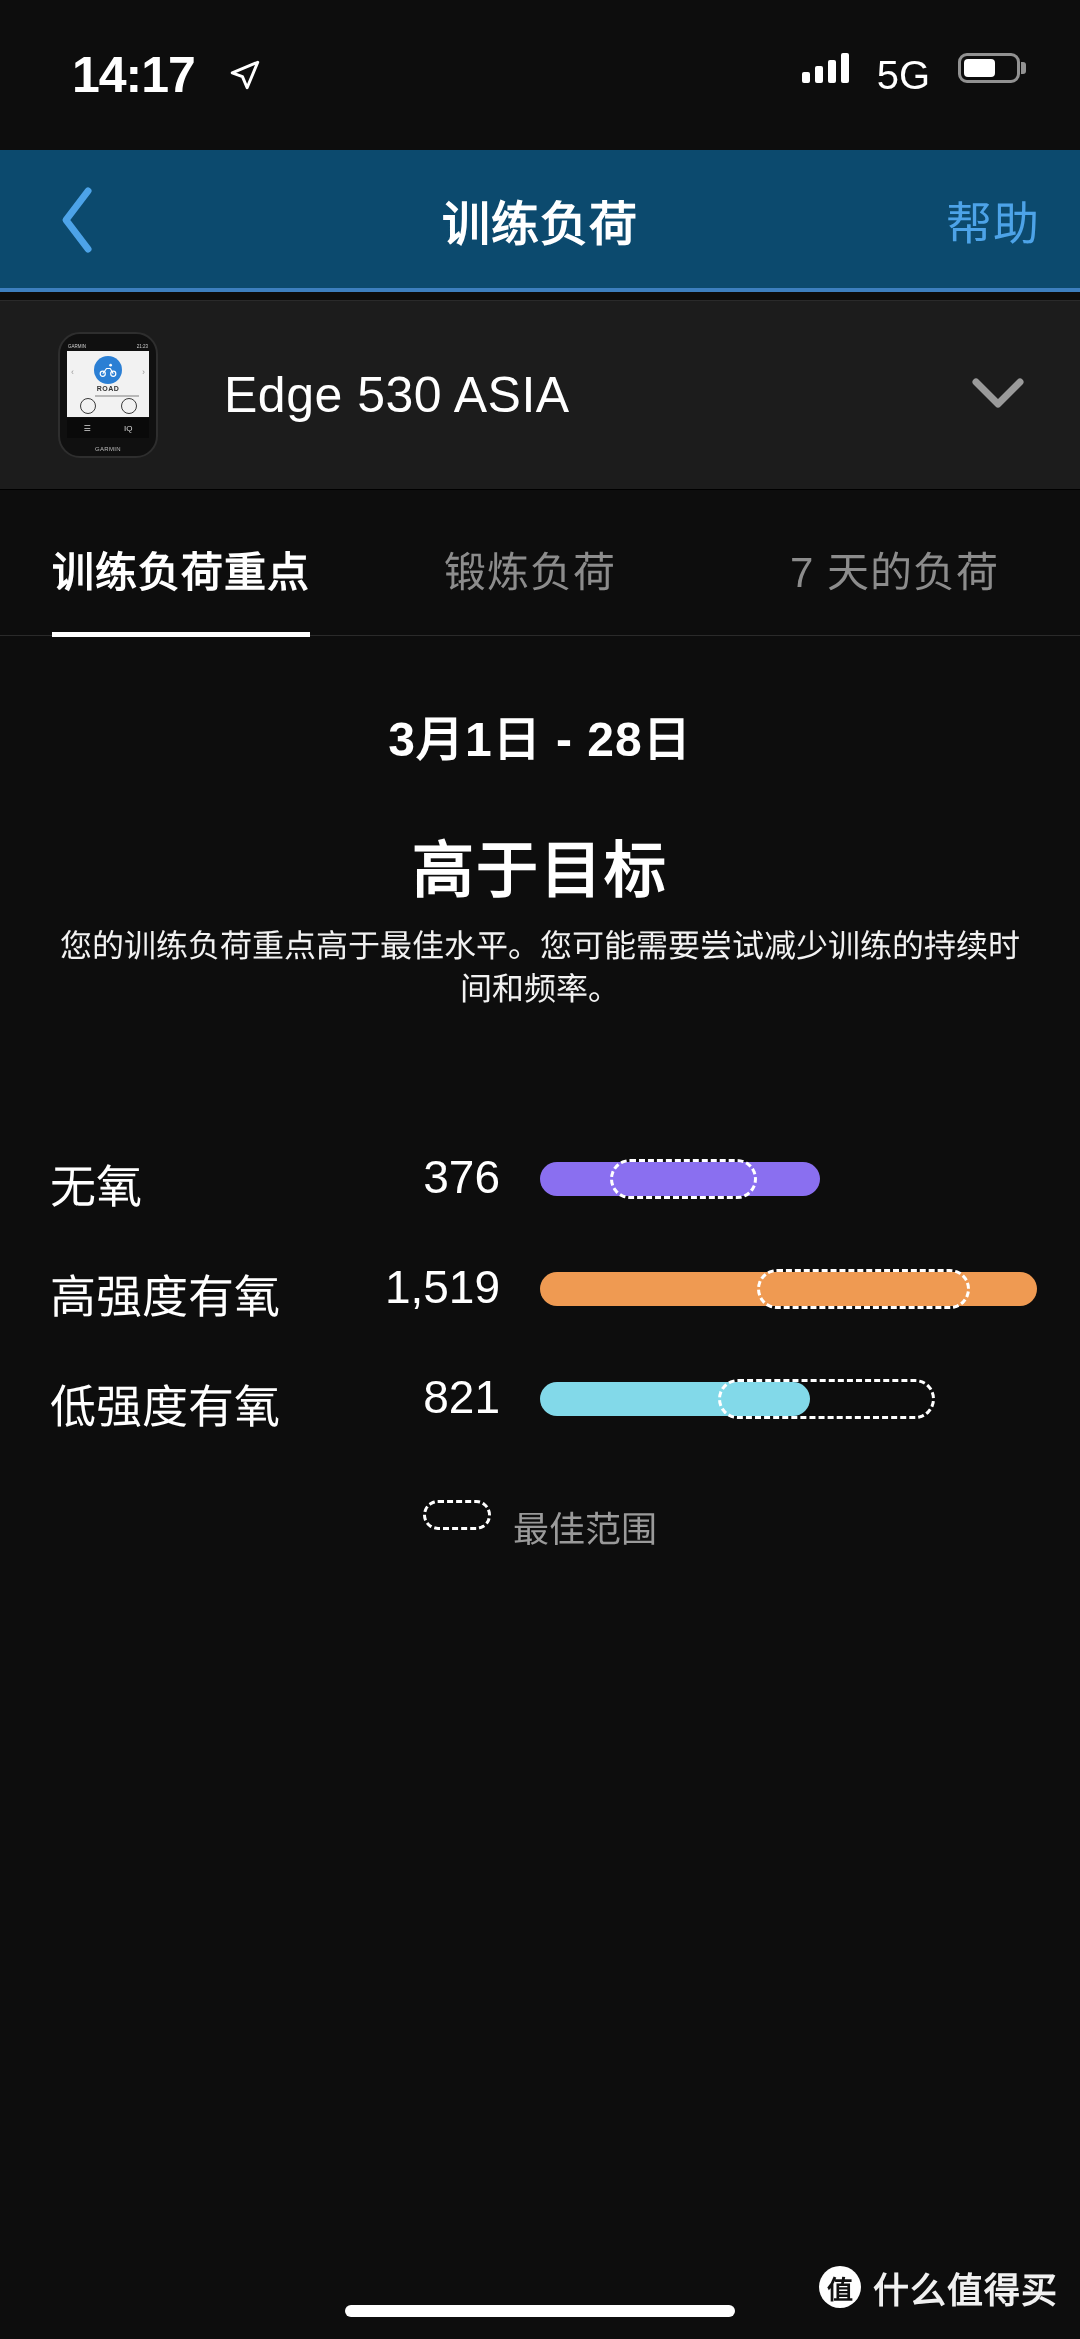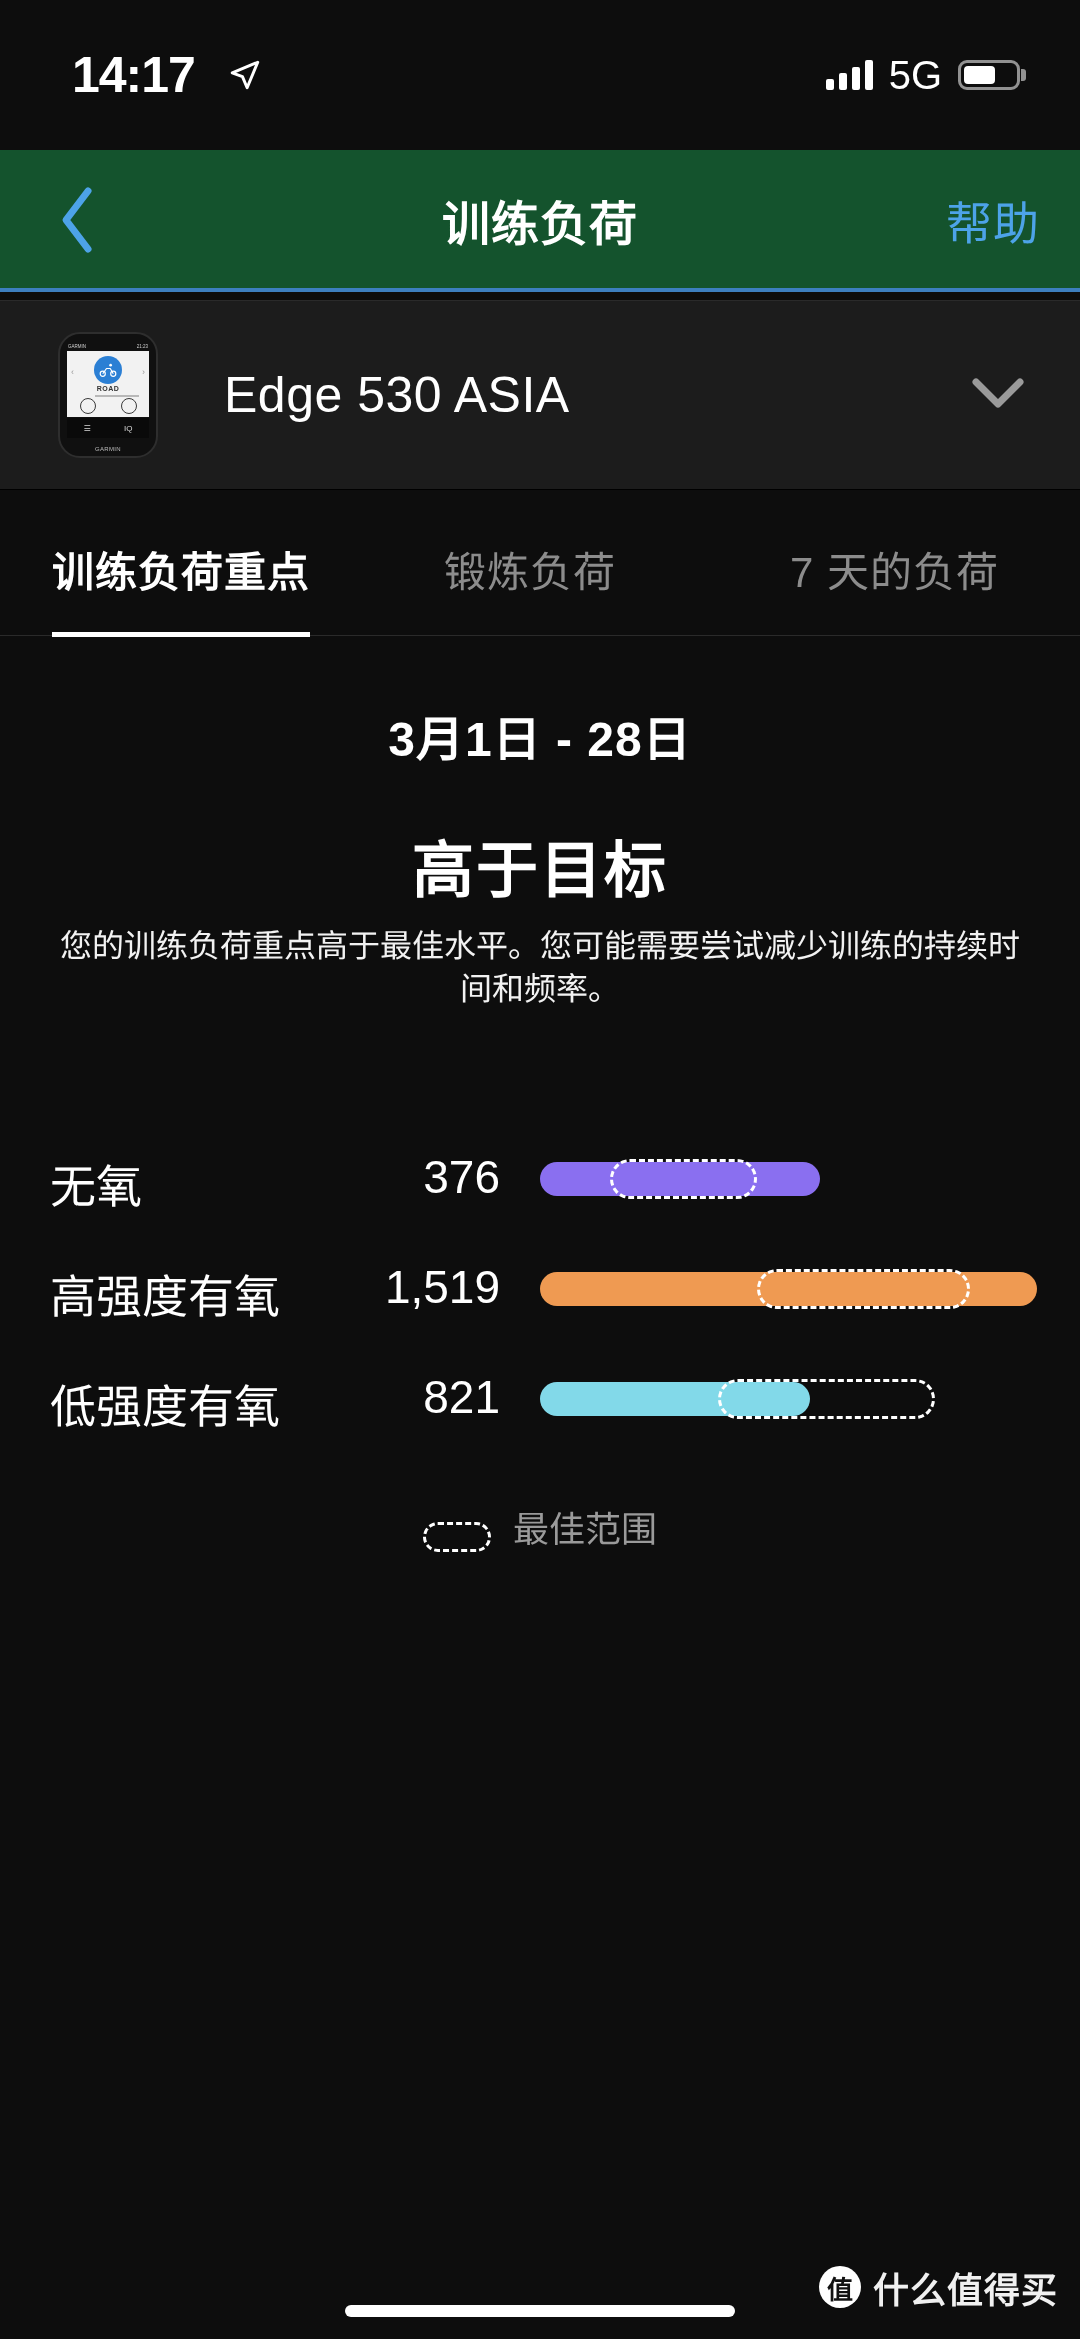--- a/index.html
+++ b/index.html
@@ -13,38 +13,38 @@
 
   
   .statusbar {
     position:absolute; top:0; left:0; width:1080px; height:150px;
     display:flex; align-items:center; justify-content:space-between;
     padding:0 60px 0 72px;
   }
   .sb-left { display:flex; align-items:center; gap:33px; }
   .sb-time { color:#fff; font-size:50px; font-weight:600; letter-spacing:-1px; line-height:1; }
   .loc-icon { width:34px; height:34px; display:block; }
-  .sb-right { display:flex; align-items:center; gap:16px; }
+  .sb-right { display:flex; align-items:flex-start; gap:28px; }
   .bars { display:flex; align-items:flex-end; gap:5px; height:30px; }
   .bars i { display:block; width:8px; background:#fff; border-radius:2px; }
   .bars i:nth-child(1){ height:11px; }
   .bars i:nth-child(2){ height:17px; }
   .bars i:nth-child(3){ height:23px; }
   .bars i:nth-child(4){ height:30px; }
   .sb-net { color:#fff; font-size:40px; font-weight:400; letter-spacing:0px; }
   .batt { position:relative; width:62px; height:30px; border:3px solid rgba(255,255,255,.55);
           border-radius:9px; display:flex; align-items:center; padding:3px; }
   .batt-fill { height:100%; width:62%; background:#fff; border-radius:4px; }
   .batt-cap { position:absolute; right:-9px; top:50%; transform:translateY(-50%);
               width:5px; height:12px; background:rgba(255,255,255,.55); border-radius:0 3px 3px 0; }
 
   
   .navbar {
     position:absolute; top:150px; left:0; width:1080px; height:140px;
-    display:flex; align-items:center; background:#14532d;
+    display:flex; align-items:center; background:#0c4a6e;
   }
   .nav-back { position:absolute; left:22px; top:0; height:140px; width:110px;
               display:flex; align-items:center; justify-content:center; }
   .nav-title { width:100%; text-align:center; color:#fff; font-size:48px; font-weight:700; letter-spacing:1px; }
   .nav-help { position:absolute; right:40px; top:0; height:140px; display:flex; align-items:center;
               color:#4da3e8; font-size:46px; font-weight:400; letter-spacing:1px; }
   .nav-rule { position:absolute; top:288px; left:0; width:1080px; height:4px; background:#3d7fbf; }
 
   
   .device-row {
@@ -99,21 +99,21 @@
   .row { position:relative; height:110px; }
   .row-label { position:absolute; left:50px; top:10px; color:#fff; font-size:46px; font-weight:400; white-space:nowrap; }
   .row-value { position:absolute; left:140px; width:360px; top:10px; text-align:right;
                color:#fff; font-size:46px; font-weight:400; }
   .track { position:absolute; left:540px; top:22px; width:500px; height:34px; }
   .bar { position:absolute; top:0; left:0; height:34px; border-radius:17px; }
   .range { position:absolute; top:-3px; height:40px; border:3px dashed #ffffff; border-radius:20px; }
 
   
   .legend { position:absolute; top:1500px; width:1080px; display:flex;
-            align-items:flex-end; justify-content:center; gap:22px; }
+            align-items:flex-start; justify-content:center; gap:22px; }
   .legend-swatch { width:68px; height:30px; border:3px dashed #ffffff; border-radius:16px; }
   .legend-label { color:#9a9a9a; font-size:36px; }
 
   
   .watermark { position:absolute; right:22px; bottom:26px; display:flex; align-items:center; gap:12px; }
   .wm-logo { width:42px; height:42px; border-radius:50%; background:#fff; color:#111;
              font-size:26px; font-weight:700; display:flex; align-items:center; justify-content:center; }
   .wm-text { color:#f0f0f0; font-size:36px; font-weight:700; letter-spacing:1px; }
   .home-indicator { position:absolute; left:345px; bottom:22px; width:390px; height:12px;
                     background:#fff; border-radius:6px; }

